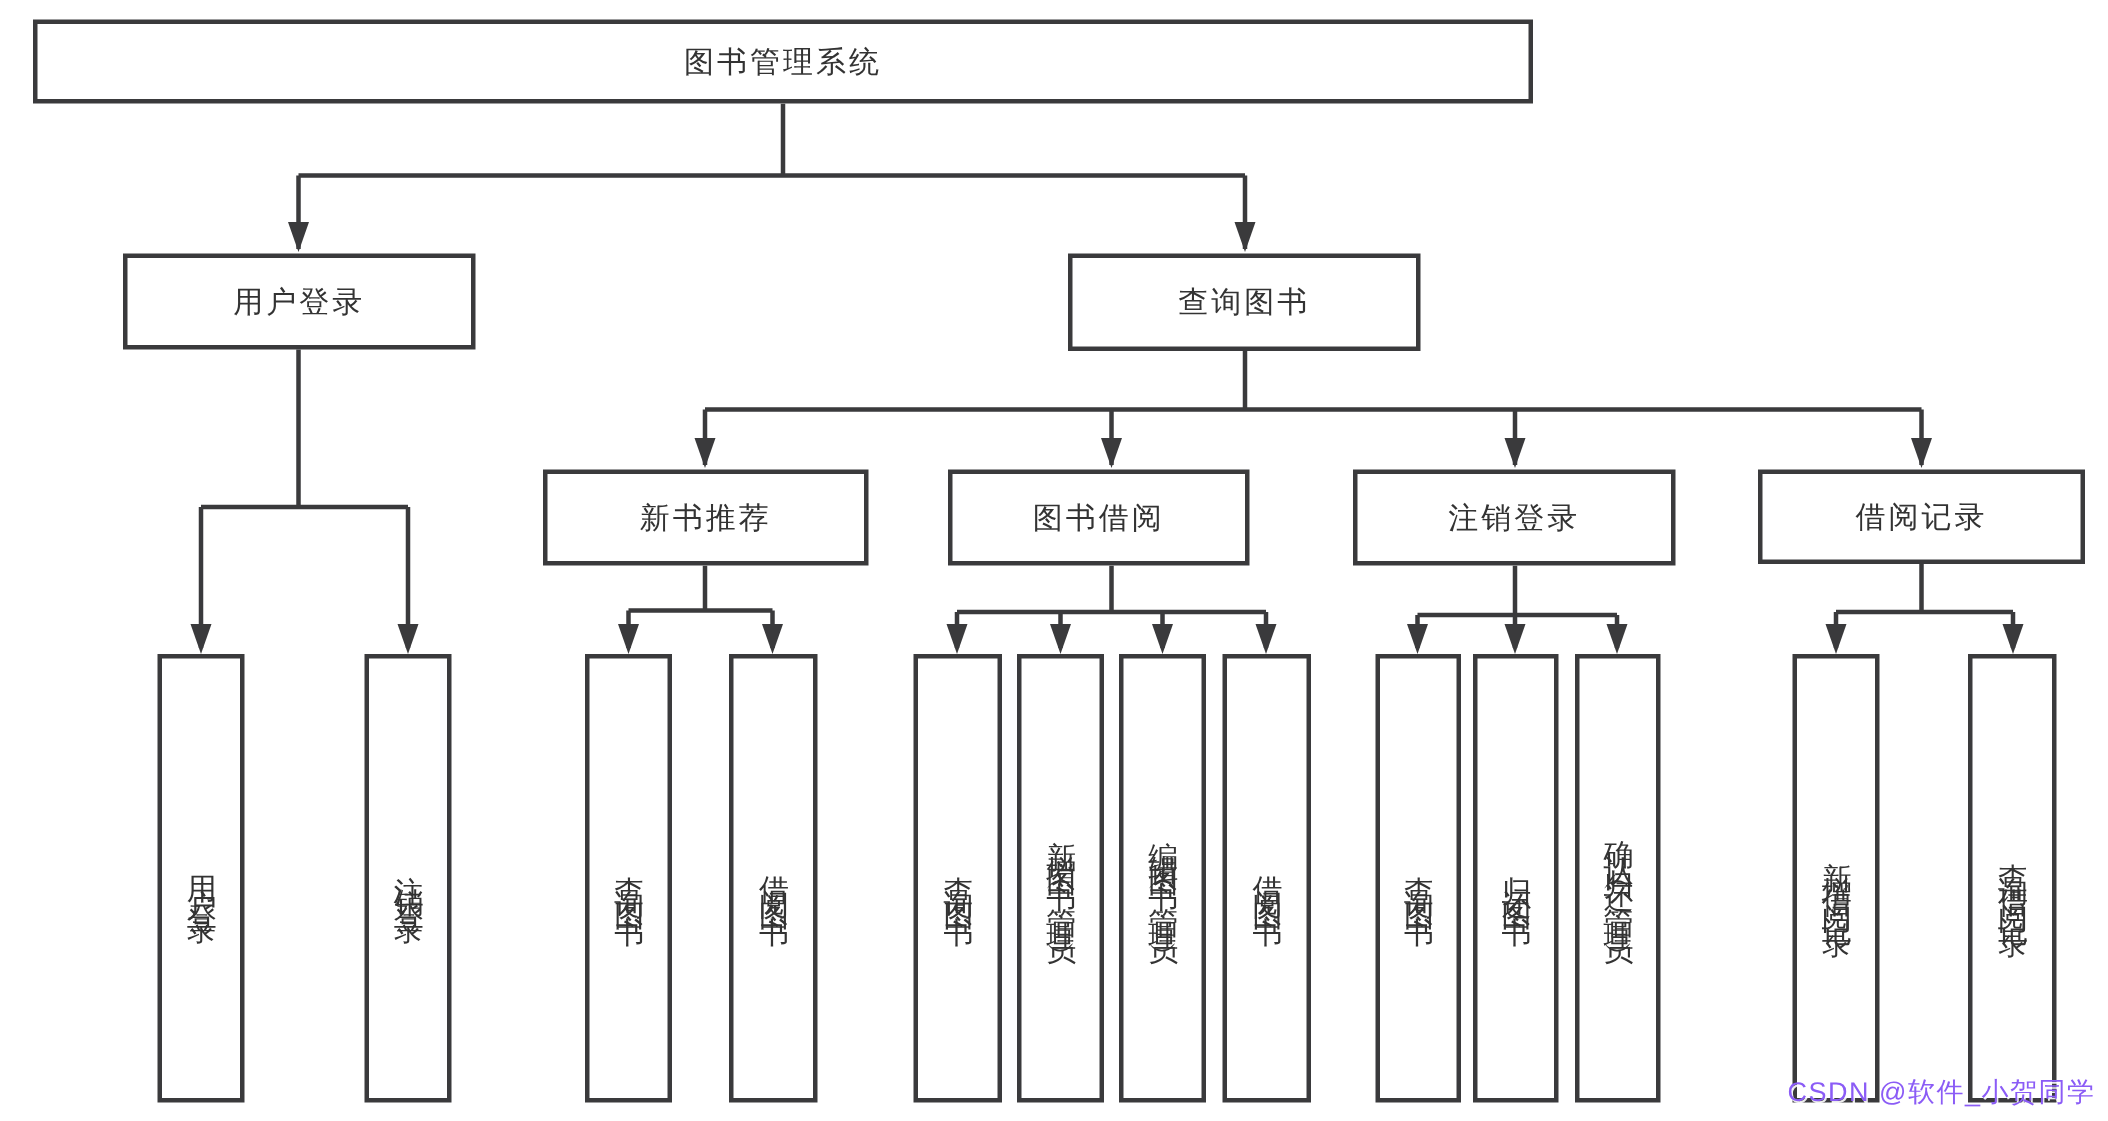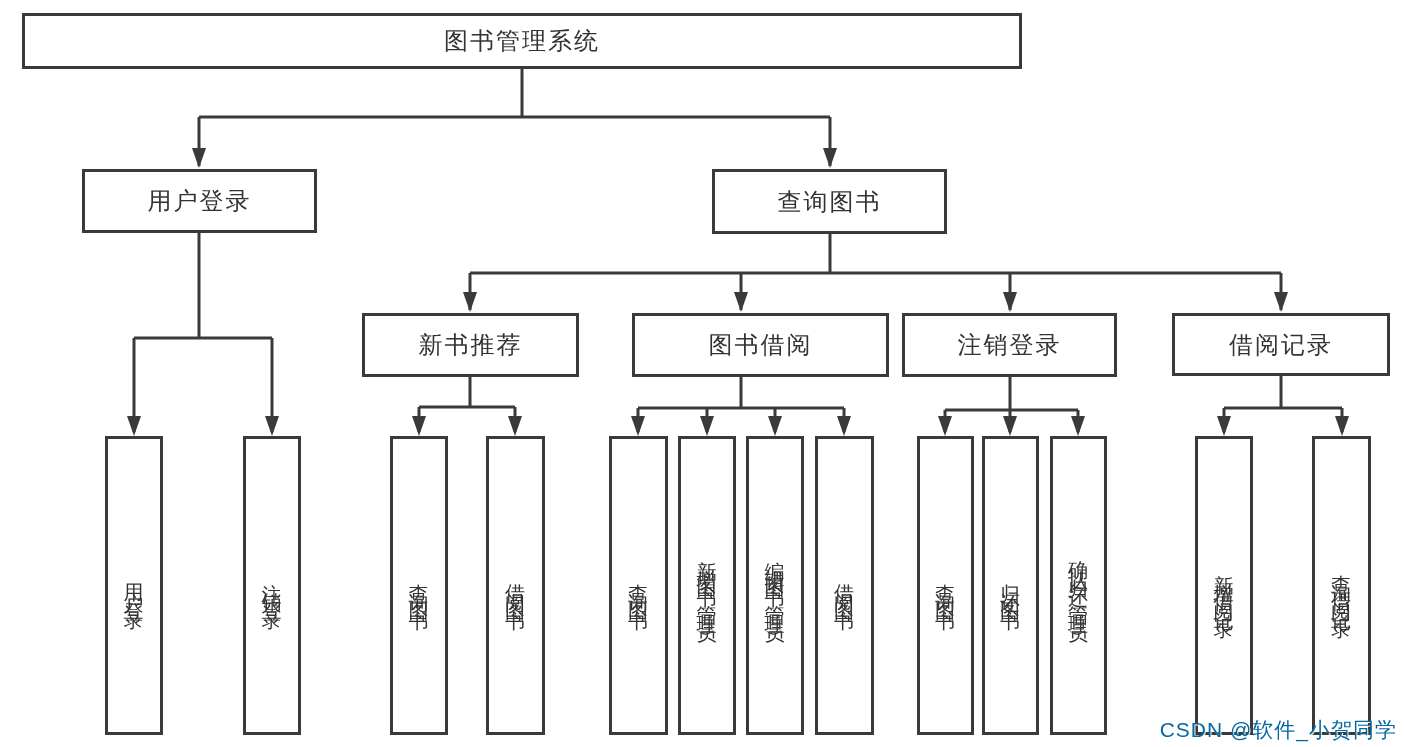--- a/index.html
+++ b/index.html
@@ -29,39 +29,39 @@
   .box {
     position: absolute;
     background: #ffffff;
     border: 3px solid #3a3a3c;
     display: flex;
     align-items: center;
     justify-content: center;
     color: #333333;
   }
   .htext {
-    font-size: 24px;
+    font-size: 20px;
     letter-spacing: 2px;
     white-space: nowrap;
     text-align: right;
   }
   .vtext {
     writing-mode: vertical-rl;
     text-orientation: mixed;
     font-size: 20px;
     letter-spacing: 9px;
     line-height: 1;
   }
   .leaf .vtext { max-height: 293px; }
   .watermark {
     position: absolute;
     right: 8px;
     top: 716px;
-    font-size: 21px;
-    color: #0369a1;
+    font-size: 18px;
+    color: #8b5cf6;
     letter-spacing: 1px;
     text-shadow: 1px 1px 0 rgba(255,255,255,0.9);
     white-space: nowrap;
   }
 </style>
 </head>
 <body>
 
 <div class="canvas">
 
@@ -103,21 +103,21 @@
   <div class="box" style="left:82px;top:169px;width:235px;height:64px">
     <span class="htext">用户登录</span>
   </div>
   <div class="box" style="left:712px;top:169px;width:235px;height:65px">
     <span class="htext">查询图书</span>
   </div>
 
   <div class="box" style="left:362px;top:313px;width:217px;height:64px">
     <span class="htext">新书推荐</span>
   </div>
-  <div class="box" style="left:632px;top:313px;width:257px;height:64px">
+  <div class="box" style="left:632px;top:313px;width:201px;height:64px">
     <span class="htext">图书借阅</span>
   </div>
   <div class="box" style="left:902px;top:313px;width:215px;height:64px">
     <span class="htext">注销登录</span>
   </div>
   <div class="box" style="left:1172px;top:313px;width:218px;height:63px">
     <span class="htext">借阅记录</span>
   </div>
 
   <div class="box leaf" style="left:105px;top:436px;width:58px;height:299px">

